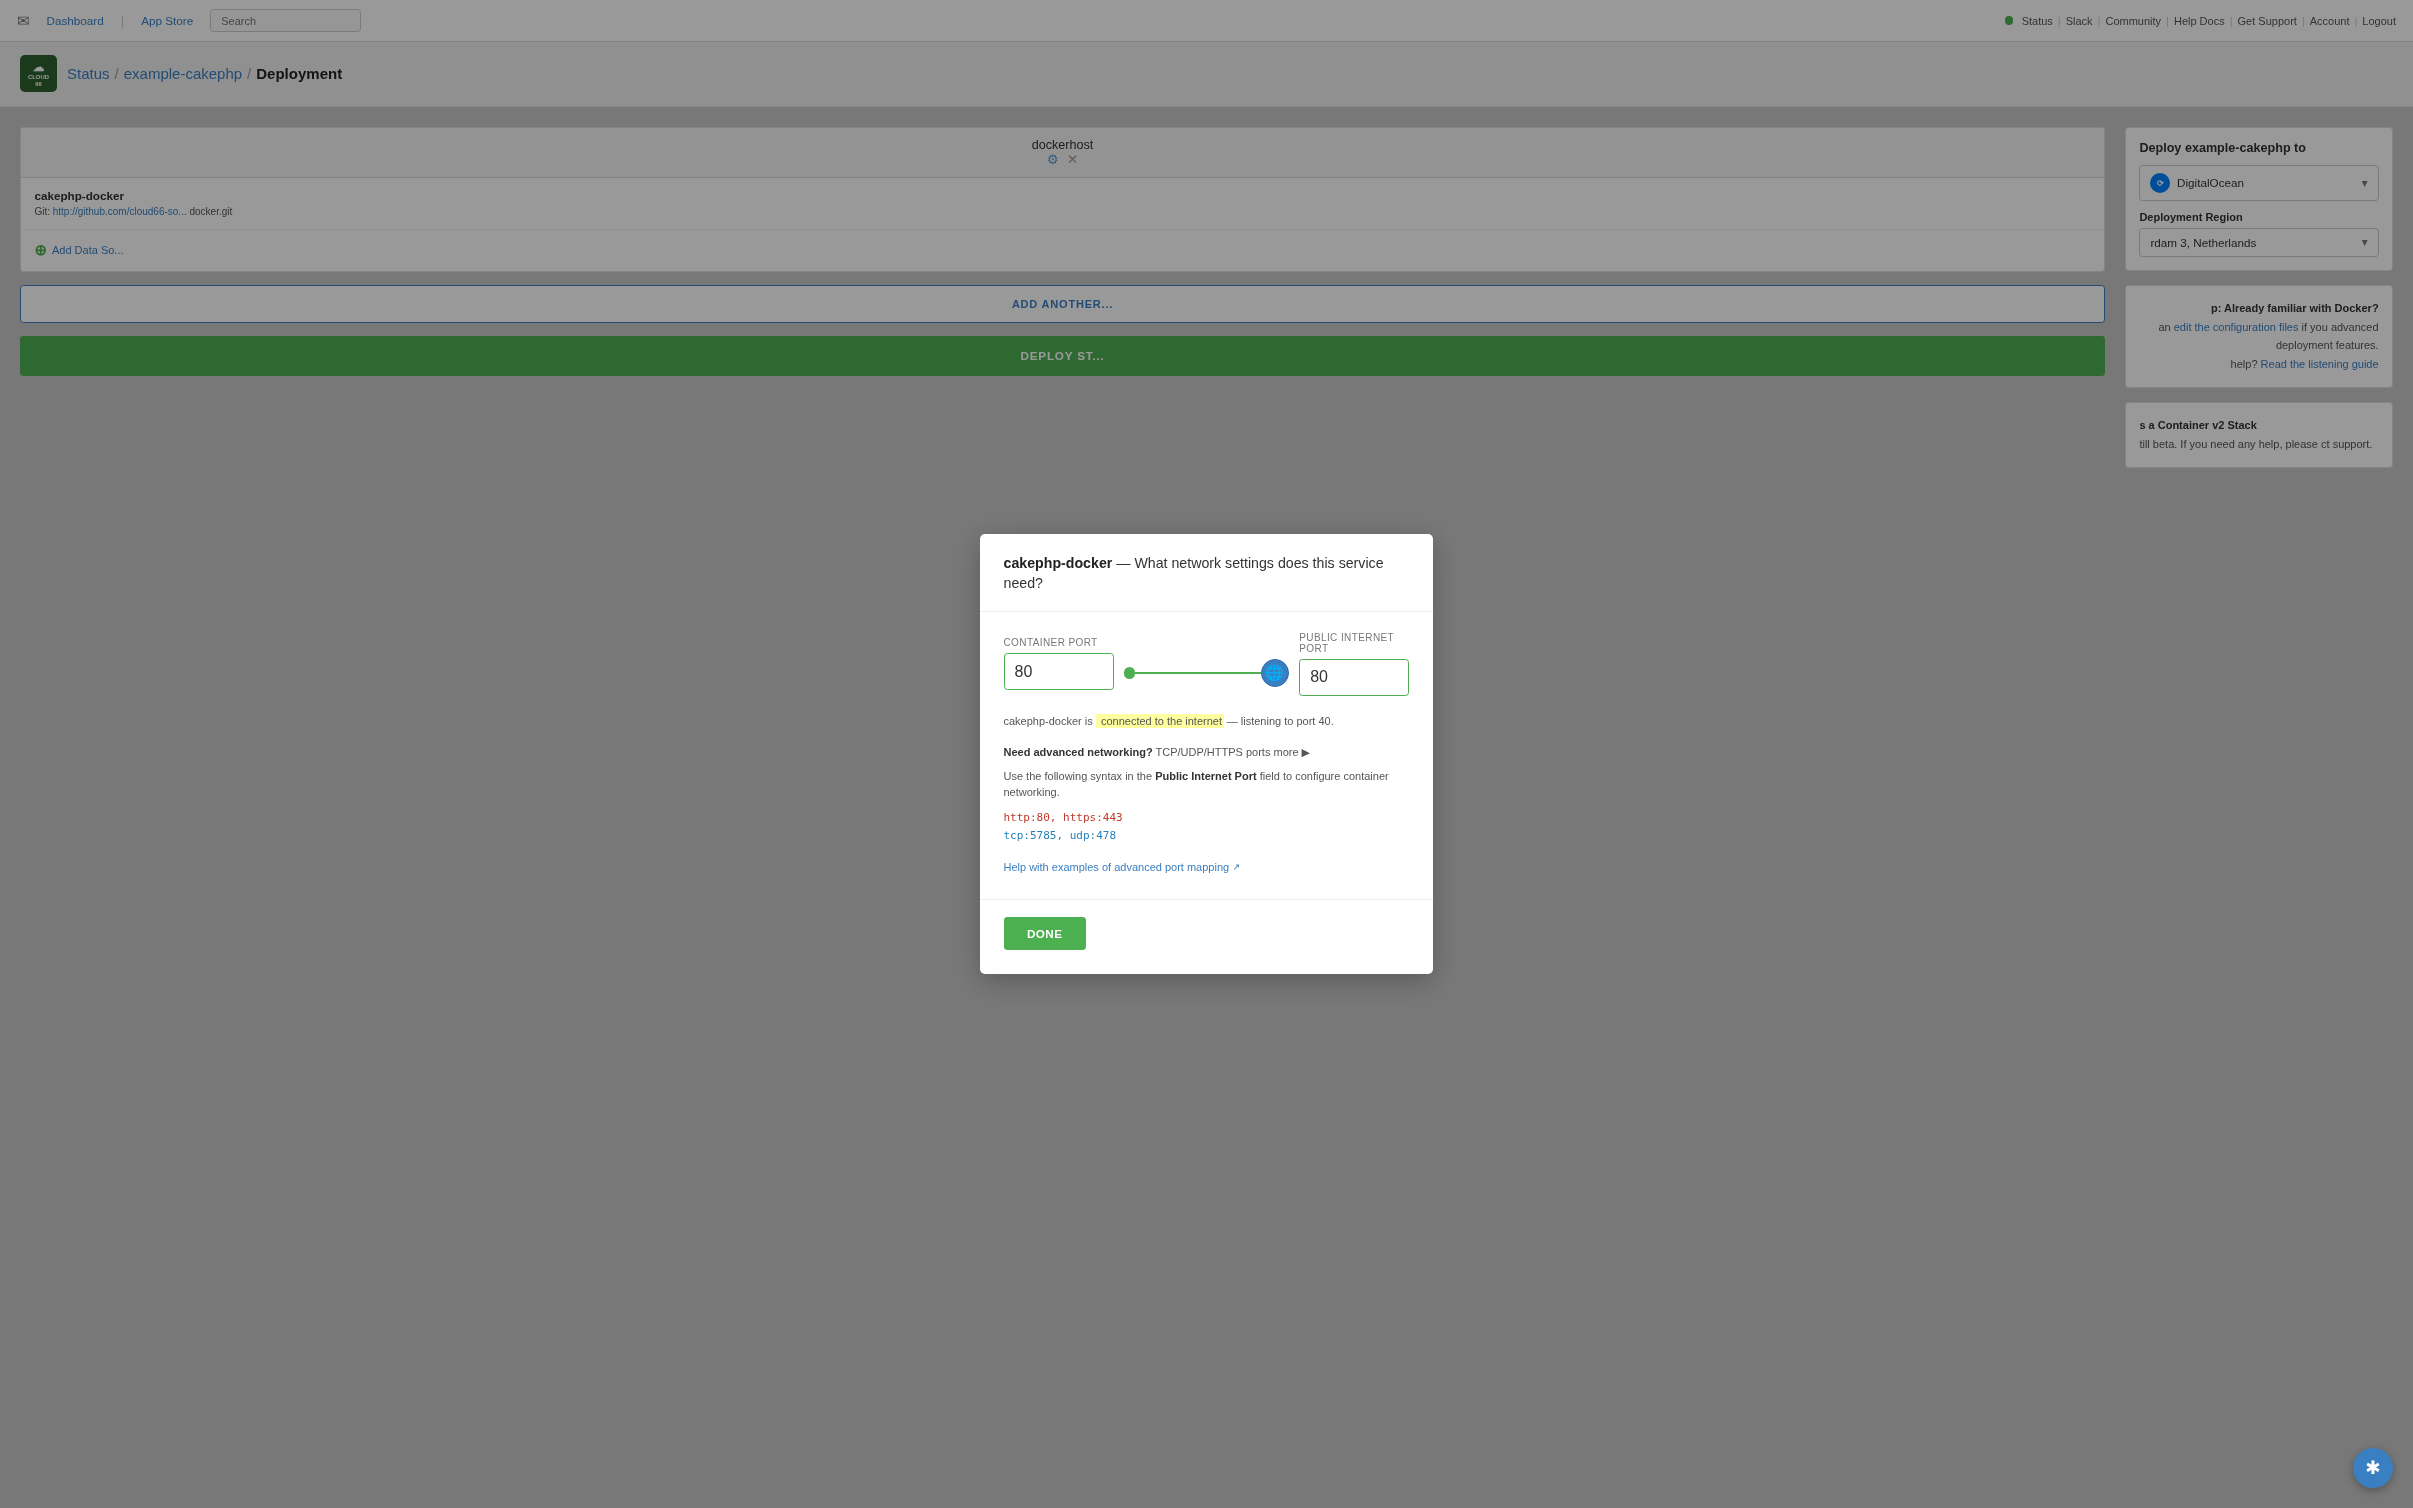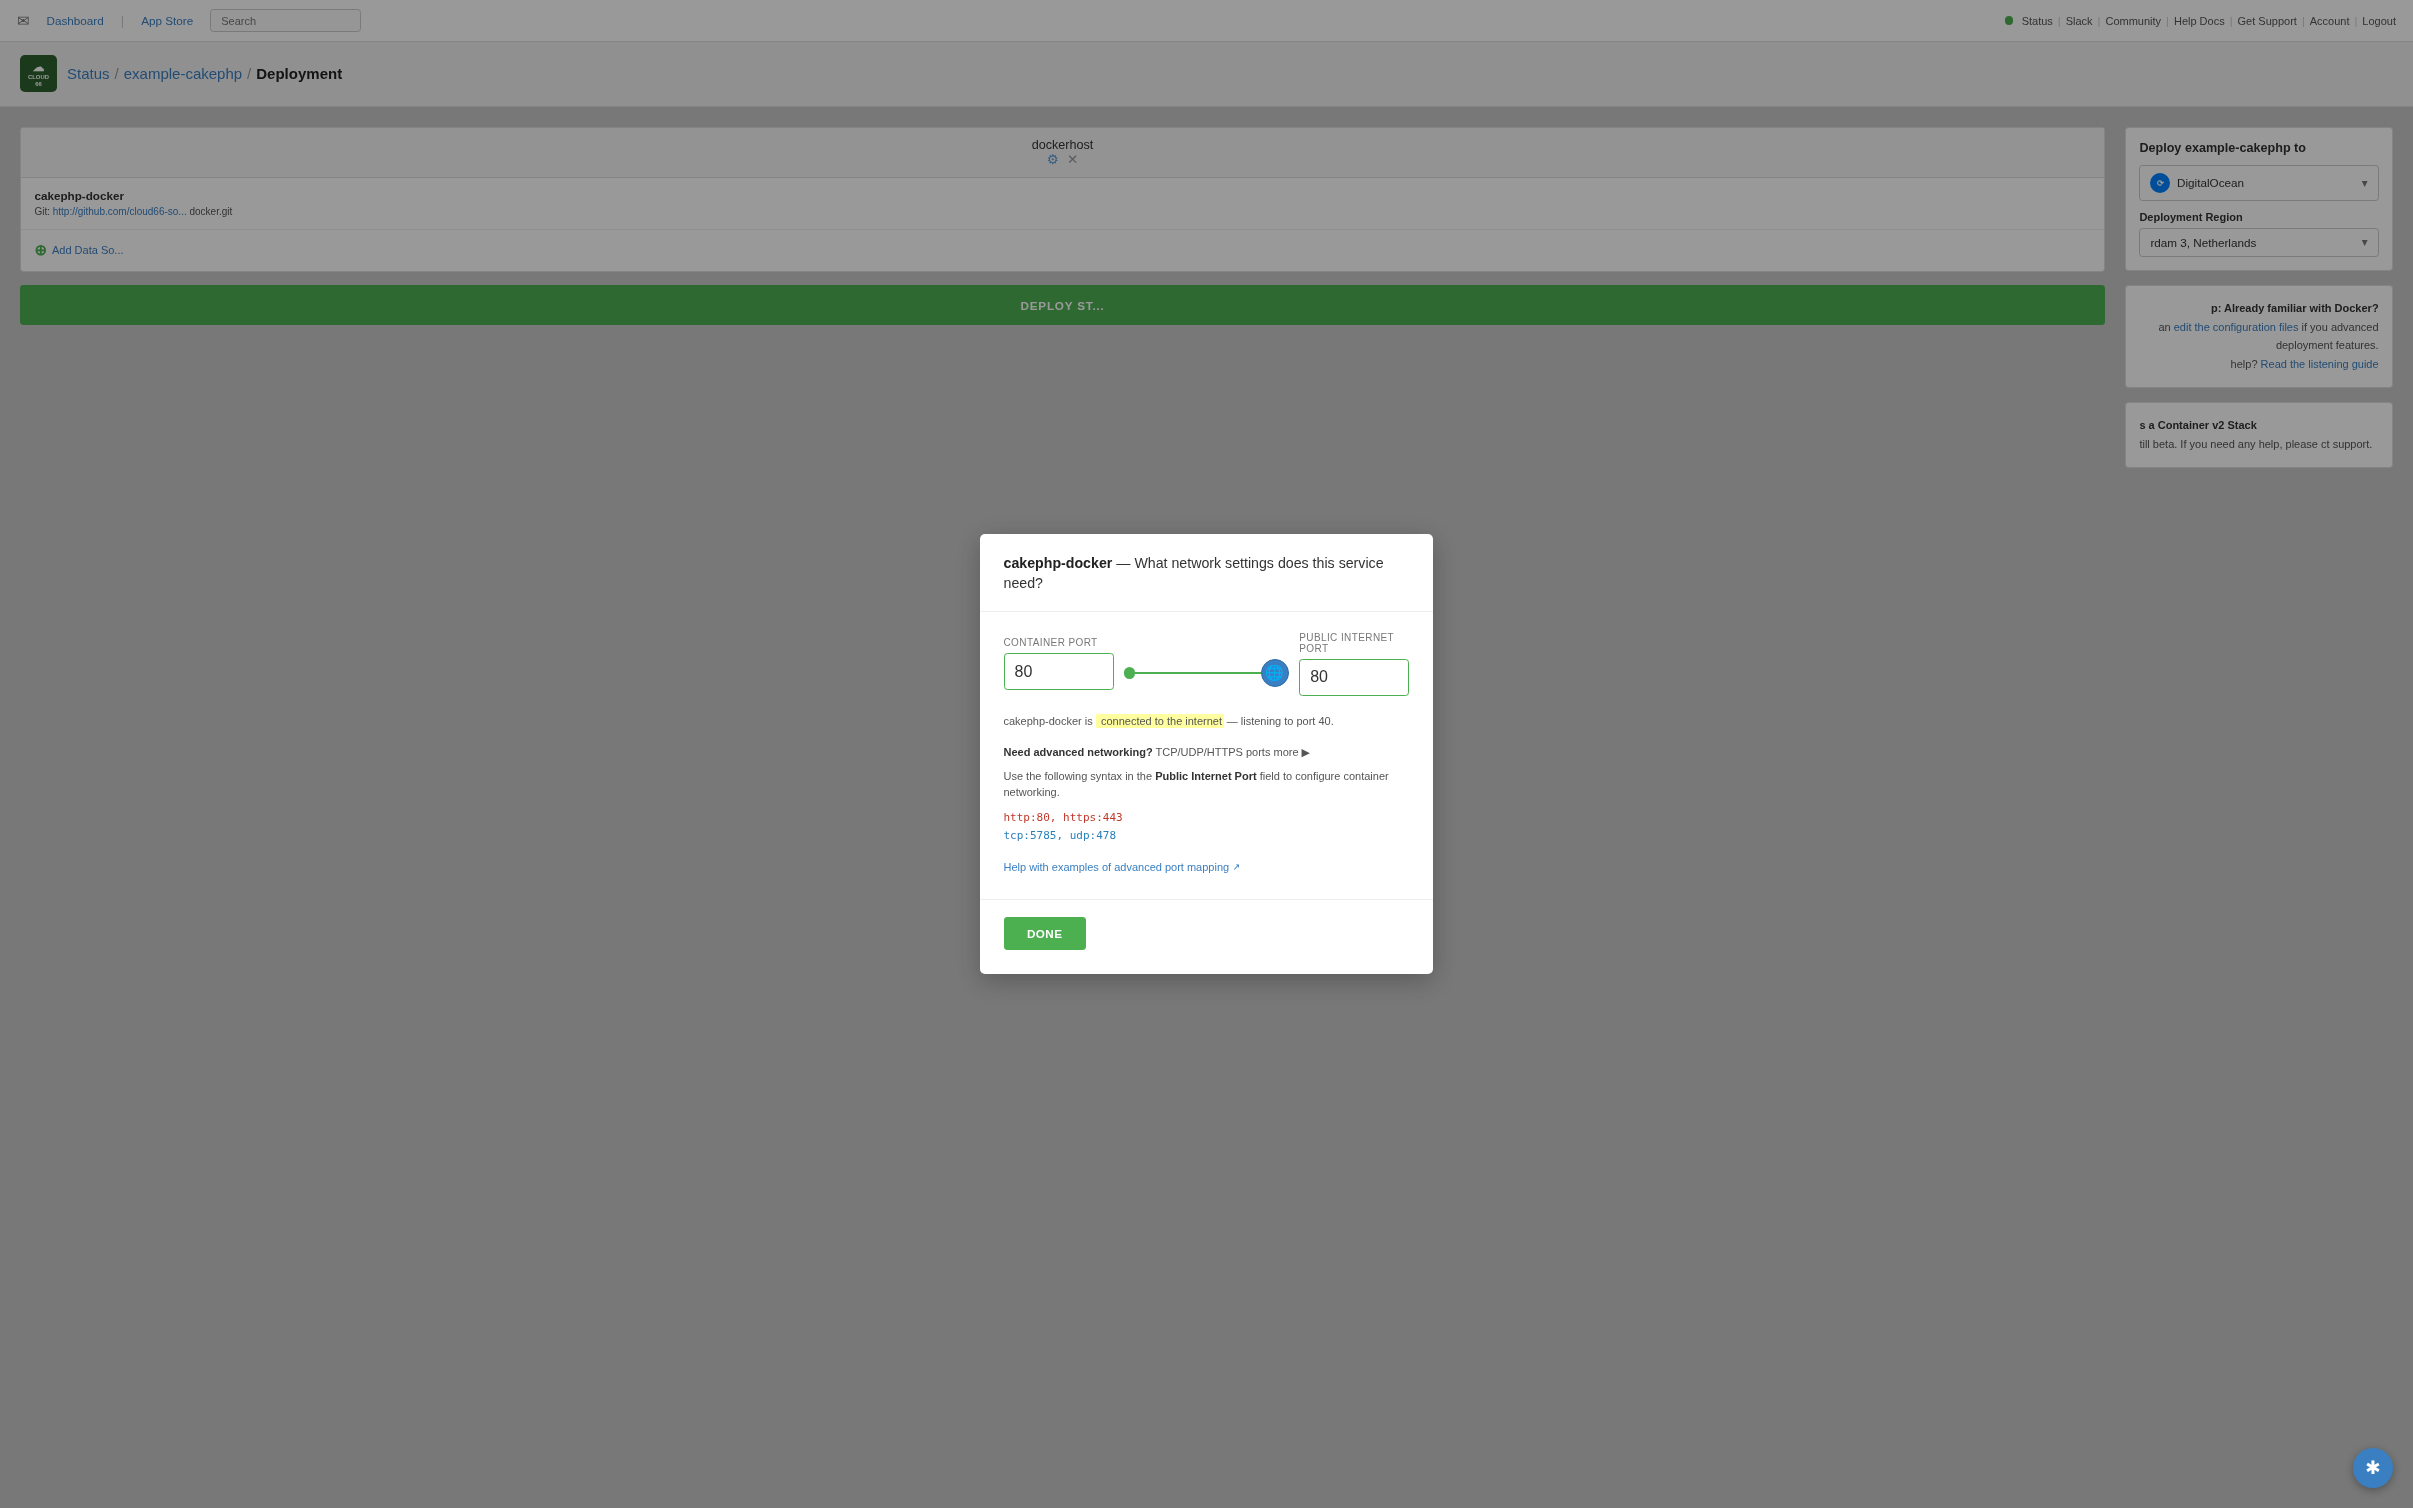--- a/index.html
+++ b/index.html
@@ -533,20 +533,21 @@
           <span>docker.git</span>
         </div>
       </div>
       <div class="add-data-row">
         <div class="add-data-btn">
           <span class="plus">⊕</span>
           <span>Add Data So...</span>
         </div>
       </div>
     </div>
+    <button class="add-another-btn">ADD ANOTHER...</button>
     <button class="deploy-btn">DEPLOY ST...</button>
   </div>
 
   <div class="right-panel">
     <div class="deploy-card">
       <div class="deploy-card-title">Deploy example-cakephp to</div>
       <div class="select-wrapper">
         <div class="provider-row">
           <div class="provider-icon">⟳</div>
           <span>DigitalOcean</span>

